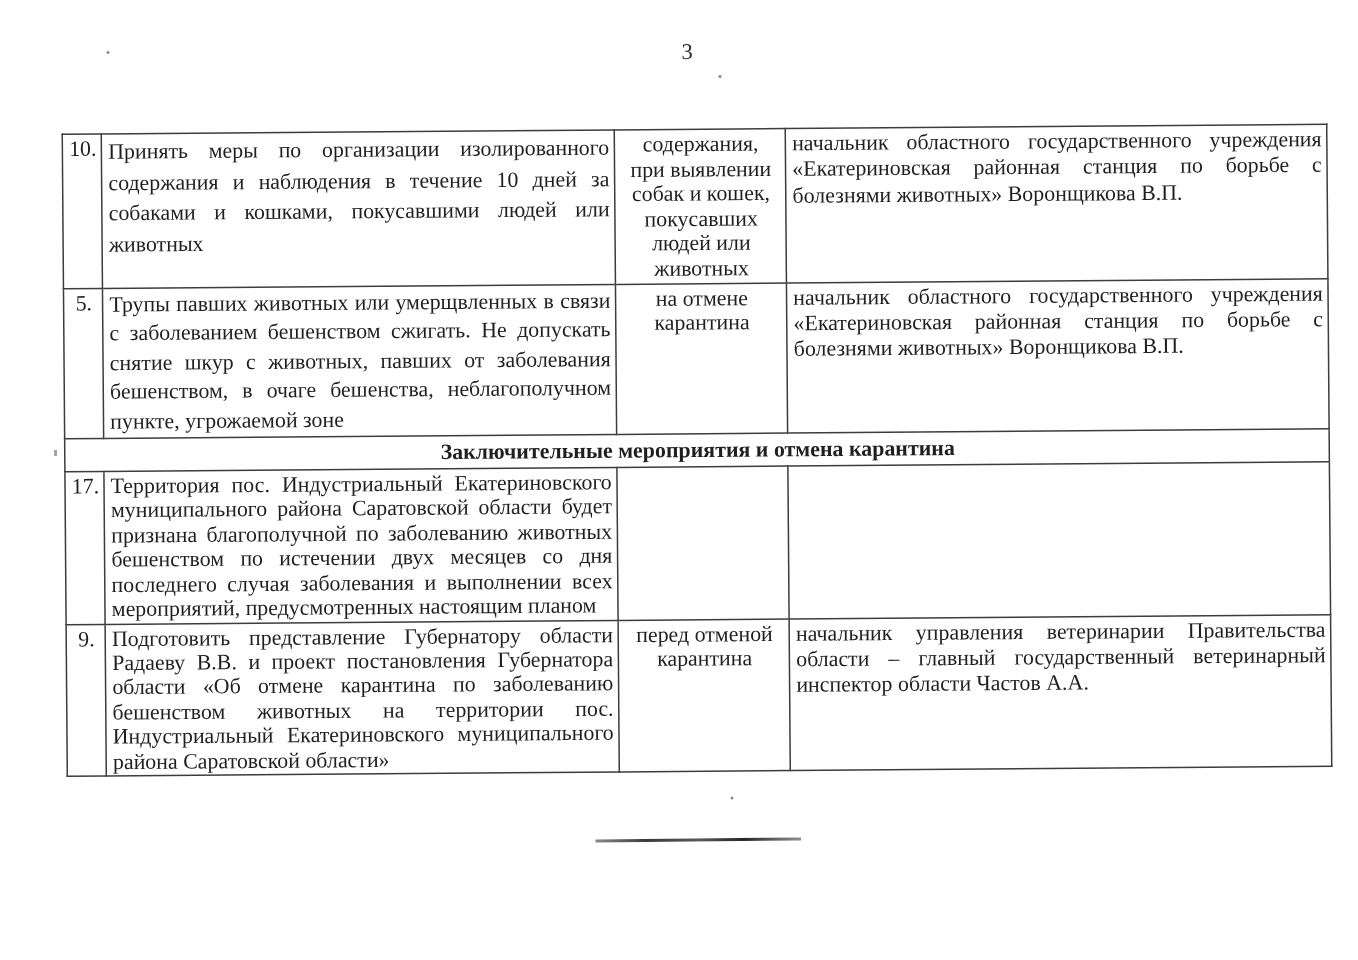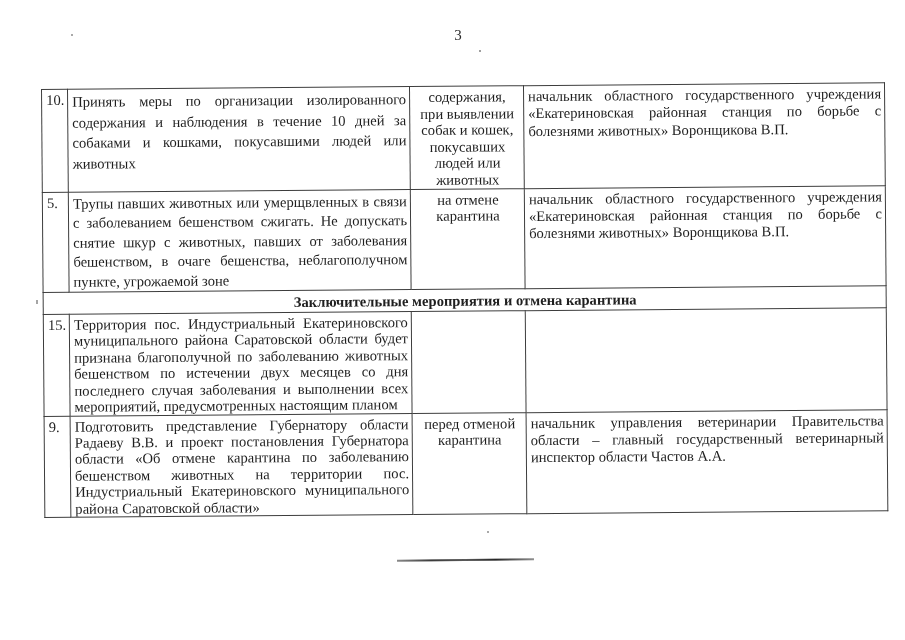--- a/index.html
+++ b/index.html
@@ -46,21 +46,21 @@
     padding: 2px 3px 0 4px;
     overflow: hidden;
   }
   .r10 { height: 100px; }
   .r11 { height: 97px; }
   .rsec { height: 20px; }
   .r12 { height: 99px; }
   .r13 { height: 98px; }
 
   .c-num {
-    text-align: left;
+    text-align: center;
     padding: 2px 1px 0 1px;
   }
   .c-measure {
     text-align: justify;
     padding-right: 2px;
   }
   .lh-wide { line-height: 20.7px; }
   .lh-mid  { line-height: 19.5px; }
   .lh-tight { line-height: 16.4px; }
   .c-term {
@@ -133,21 +133,21 @@
           <td class="c-num">5.</td>
           <td class="c-measure lh-mid">Трупы павших животных или умерщвленных в связи с заболеванием бешенством сжигать. Не допускать снятие шкур с животных, павших от заболевания бешенством, в очаге бешенства, неблагополучном пункте, угрожаемой зоне</td>
           <td class="c-term">на отмене
 карантина</td>
           <td class="c-resp">начальник областного государственного учреждения «Екатериновская районная станция по борьбе с болезнями животных» Воронщикова В.П.</td>
         </tr>
         <tr class="rsec">
           <td class="c-section" colspan="4">Заключительные мероприятия и отмена карантина</td>
         </tr>
         <tr class="r12">
-          <td class="c-num">15.</td>
+          <td class="c-num">17.</td>
           <td class="c-measure lh-tight">Территория пос. Индустриальный Екатериновского муниципального района Саратовской области будет признана благополучной по заболеванию животных бешенством по истечении двух месяцев со дня последнего случая заболевания и выполнении всех мероприятий, предусмотренных настоящим планом</td>
           <td class="c-term"></td>
           <td class="c-resp"></td>
         </tr>
         <tr class="r13">
           <td class="c-num">9.</td>
           <td class="c-measure lh-tight">Подготовить представление Губернатору области Радаеву В.В. и проект постановления Губернатора области «Об отмене карантина по заболеванию бешенством животных на территории пос. Индустриальный Екатериновского муниципального района Саратовской области»</td>
           <td class="c-term">перед отменой
 карантина</td>
           <td class="c-resp">начальник управления ветеринарии Правительства области – главный государственный ветеринарный инспектор области Частов А.А.</td>

